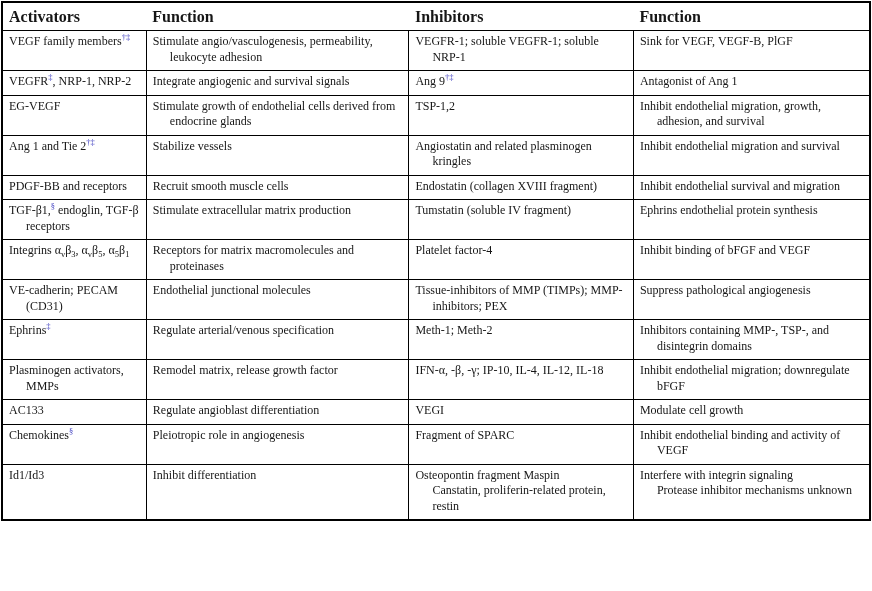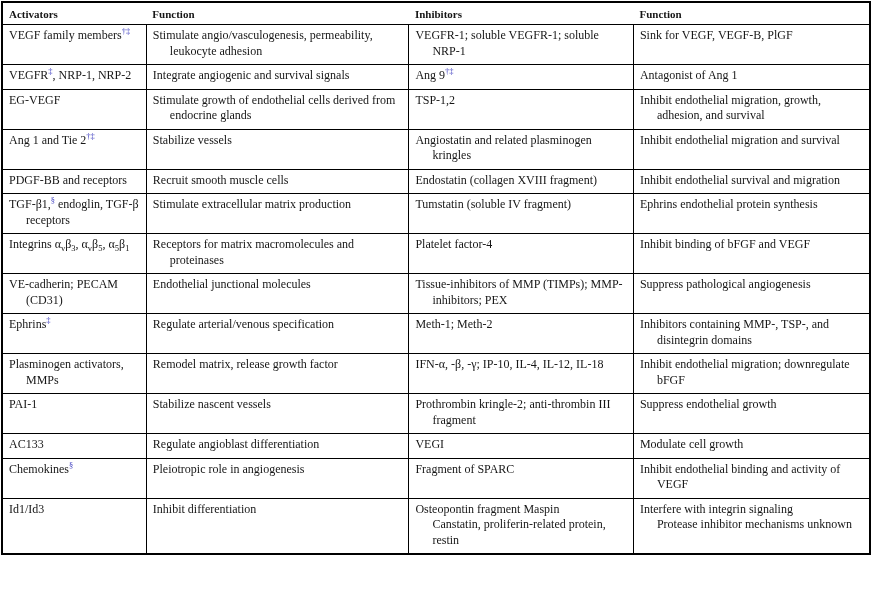--- a/index.html
+++ b/index.html
@@ -13,21 +13,21 @@
   table.paper-table {
     border-collapse: collapse;
     table-layout: fixed;
     width: 870px;
     margin: 1px;
     border: 2px solid var(--line);
     font-size: 12px;
   }
   thead th {
     font-weight: bold;
-    font-size: 11px;
+    font-size: 16px;
     text-align: left;
     vertical-align: middle;
     padding: 5px 6px 4px 6px;
     border-bottom: 1.5px solid var(--line);
     background: #fff;
   }
   tbody td {
     border: 1px solid var(--line);
     vertical-align: top;
     padding: 3px 6px 5px 6px;
@@ -198,34 +198,20 @@
         </td>
         <td>
           <div class="para"><span>IFN-α, -β, -γ; IP-10, IL-4, IL-12, IL-18</span></div>
         </td>
         <td>
           <div class="para"><span>Inhibit endothelial migration; downregulate bFGF</span></div>
         </td>
       </tr>
       <tr>
         <td>
-          <div class="para"><span>PAI-1</span></div>
-        </td>
-        <td>
-          <div class="para"><span>Stabilize nascent vessels</span></div>
-        </td>
-        <td>
-          <div class="para"><span>Prothrombin kringle-2; anti-thrombin III fragment</span></div>
-        </td>
-        <td>
-          <div class="para"><span>Suppress endothelial growth</span></div>
-        </td>
-      </tr>
-      <tr>
-        <td>
           <div class="para"><span>AC133</span></div>
         </td>
         <td>
           <div class="para"><span>Regulate angioblast differentiation</span></div>
         </td>
         <td>
           <div class="para"><span>VEGI</span></div>
         </td>
         <td>
           <div class="para"><span>Modulate cell growth</span></div>

